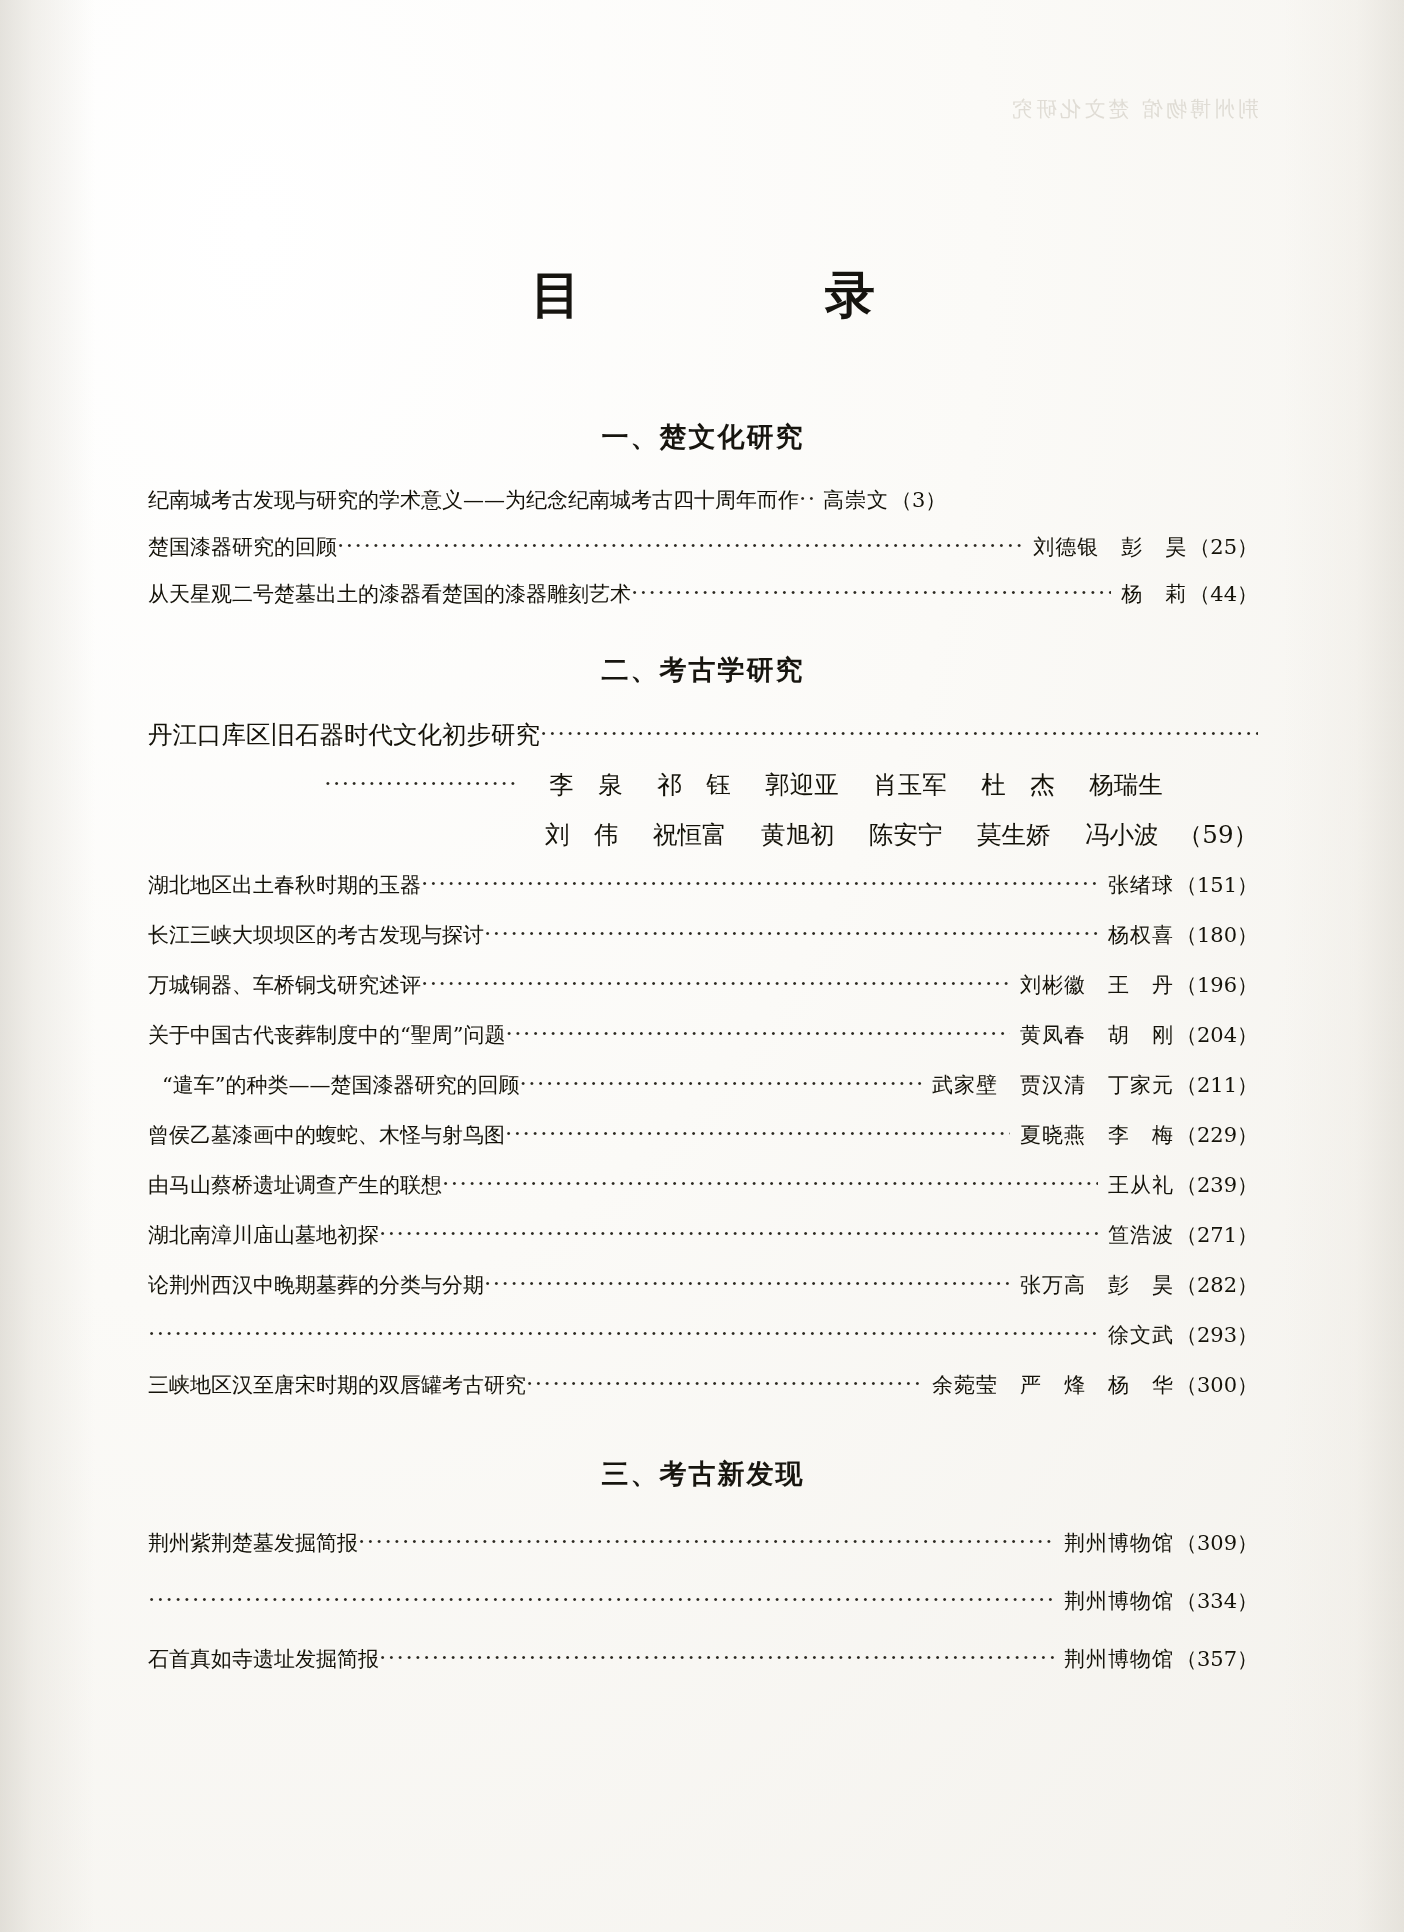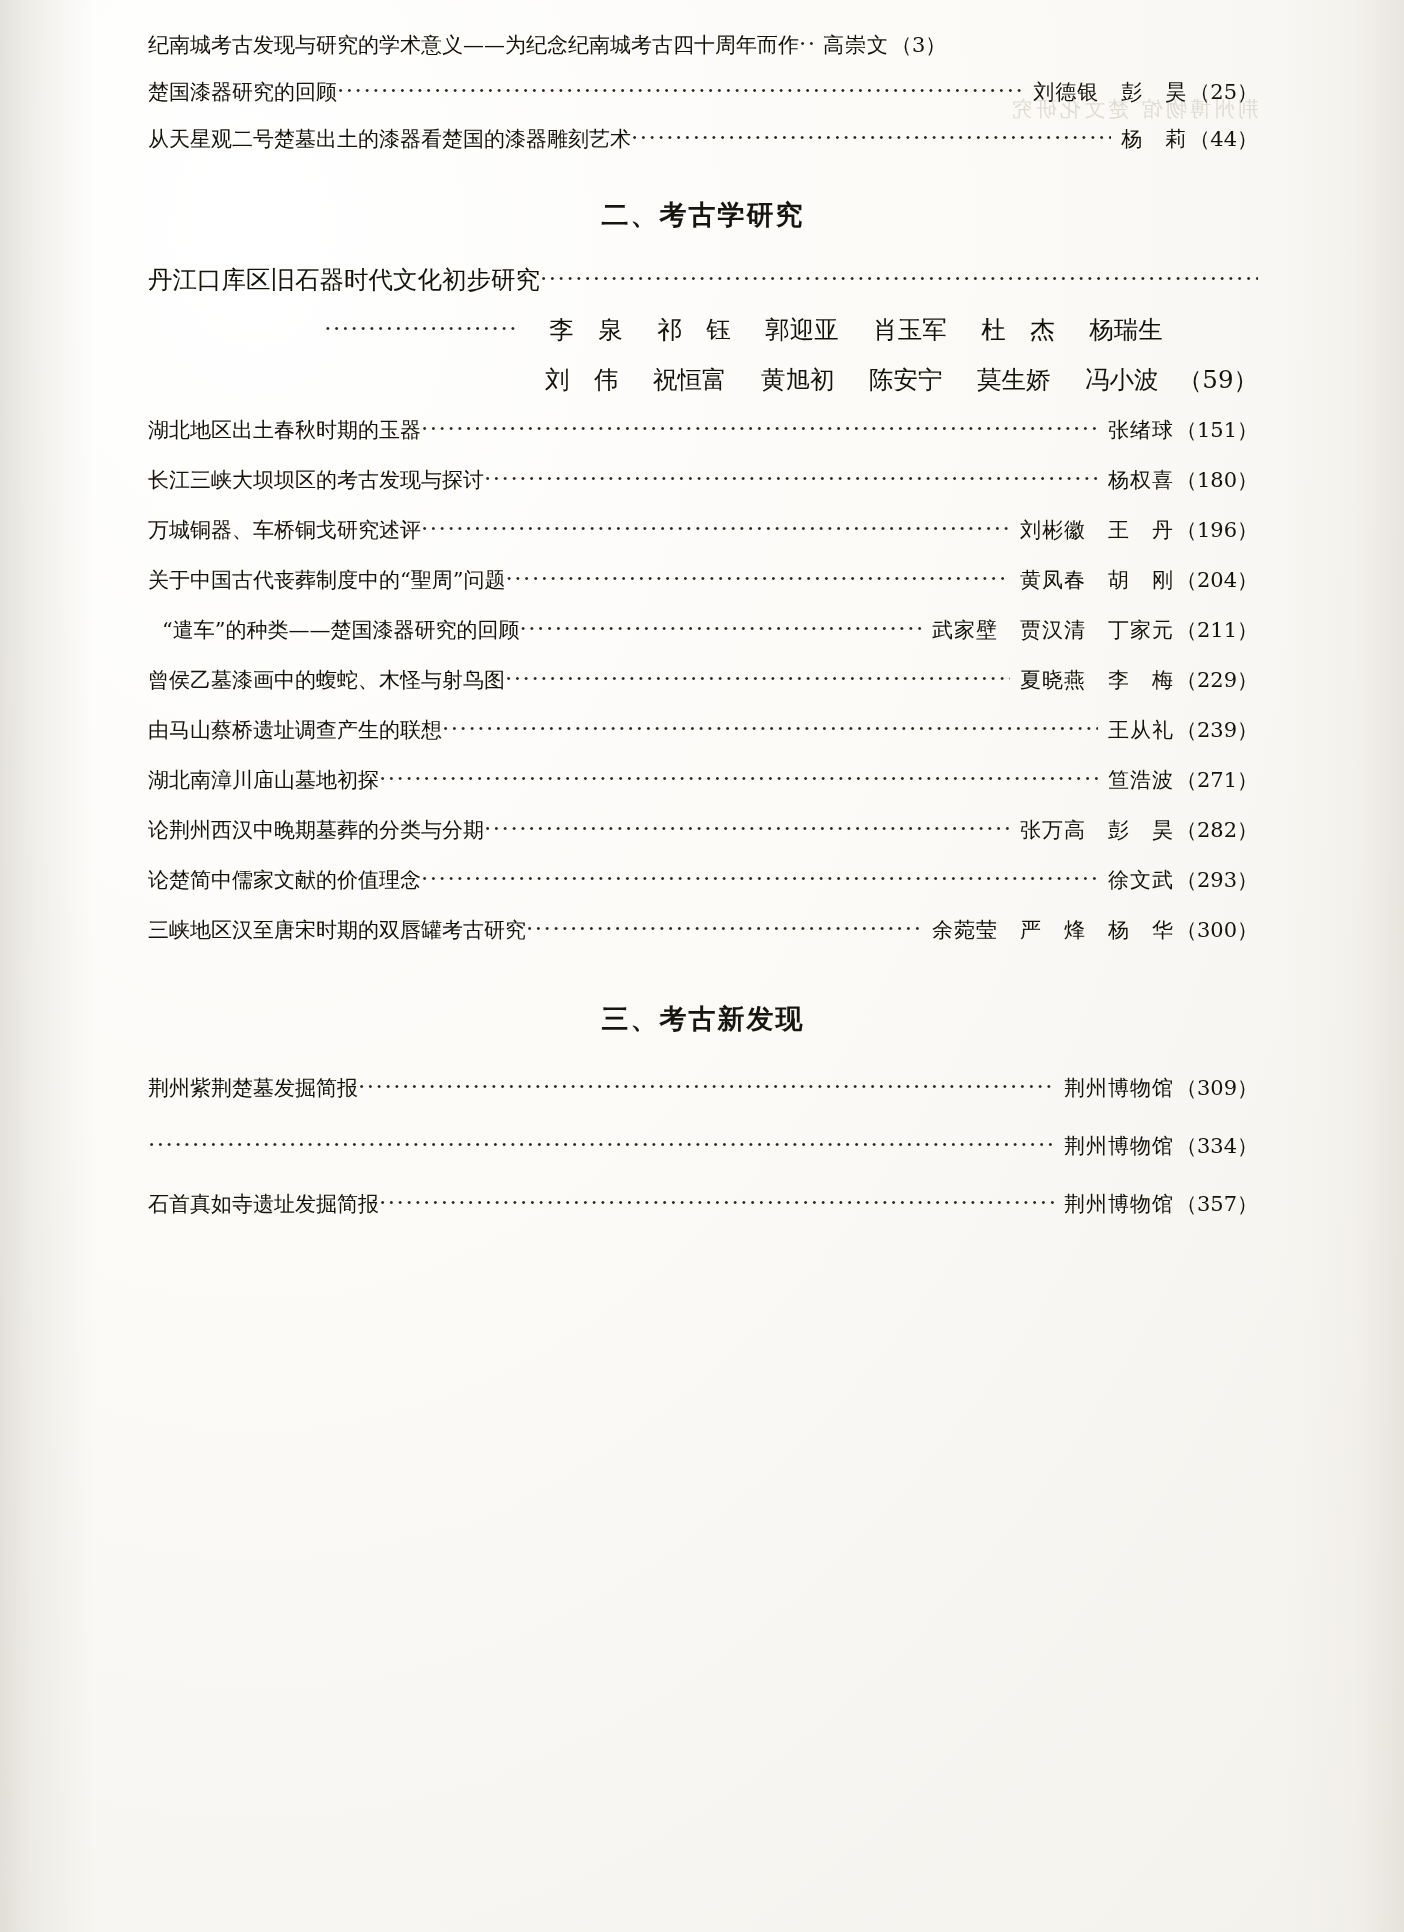--- a/index.html
+++ b/index.html
@@ -181,21 +181,23 @@
   .sec3-entries .entry { line-height: 58px; }
 </style>
 </head>
 <body>
 
 <div class="page">
   <div class="ghost">荆州博物馆 楚文化研究</div>
 
   <div class="content">
 
-
+    <div class="doc-title">目　　录</div>
+
+    <div class="section-heading sec1">一、楚文化研究</div>
     <div class="entries">
 
       <div class="entry tight">
         <span class="title">纪南城考古发现与研究的学术意义——为纪念纪南城考古四十周年而作</span>
         <span class="leader" style="max-width:14px;"></span>
         <span class="authors">高崇文</span>
         <span class="page-no">（3）</span>
       </div>
 
 
@@ -295,21 +297,20 @@
       </div>
 
       <div class="entry">
         <span class="title">论荆州西汉中晚期墓葬的分类与分期</span>
         <span class="leader"></span>
         <span class="authors">张万高　彭　昊</span>
         <span class="page-no">（282）</span>
       </div>
 
       <div class="entry">
-        <span class="title">论楚简中儒家文献的价值理念</span>
         <span class="leader"></span>
         <span class="authors">徐文武</span>
         <span class="page-no">（293）</span>
       </div>
 
       <div class="entry">
         <span class="title">三峡地区汉至唐宋时期的双唇罐考古研究</span>
         <span class="leader"></span>
         <span class="authors">余菀莹　严　烽　杨　华</span>
         <span class="page-no">（300）</span>

